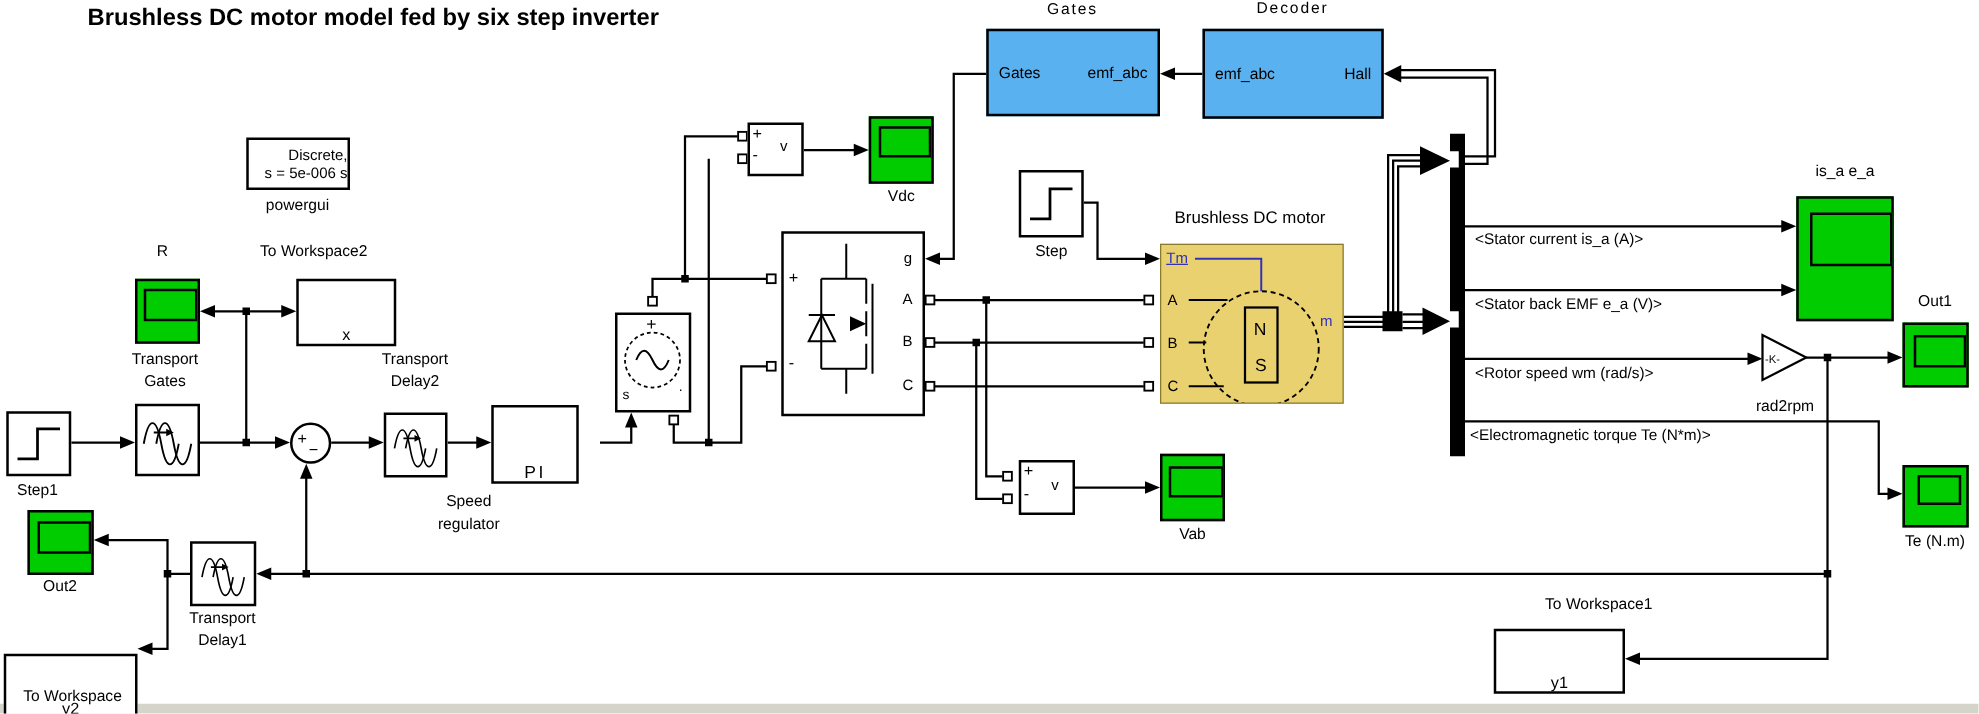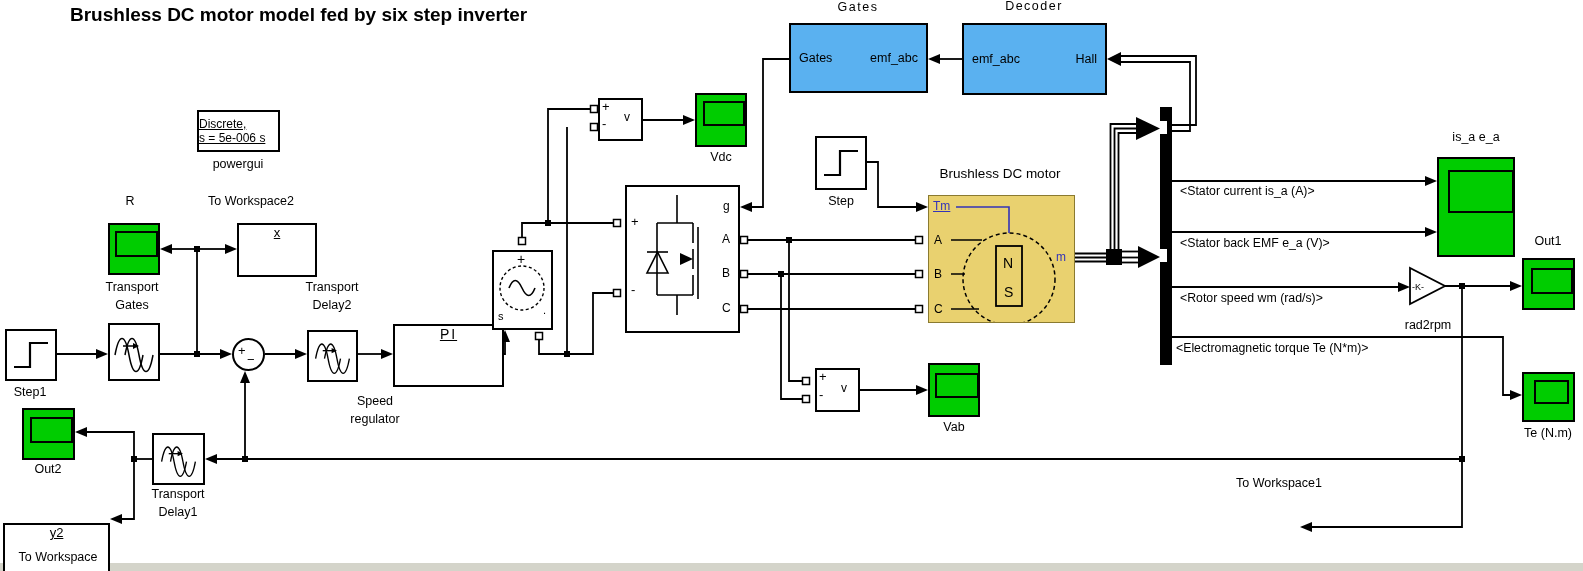--- a/index.html
+++ b/index.html
@@ -8,21 +8,21 @@
   #wires{position:absolute;left:0;top:0;z-index:1;}
   .blk{position:absolute;box-sizing:border-box;border:2px solid #000;background:#fff;z-index:2;}
   .scope{background:#00CC00;}
   .screen{position:absolute;border:2px solid #000;background:#00CC00;}
   .blue{background:#5AB1F0;}
   .tan{background:#E9D16F;border:1px solid #8a7a30;}
   .lbl{position:absolute;font-size:12.5px;line-height:1.1;white-space:nowrap;z-index:3;}
   .lblc{transform:translateX(-50%);text-align:center;}
   .port{position:absolute;font-size:12px;line-height:1;white-space:nowrap;z-index:4;}
   .navy{color:#3333B8;}
-  .center-flex{display:flex;align-items:flex-start;justify-content:center;text-decoration:underline;}
+  .center-flex{display:flex;align-items:flex-end;justify-content:center;}
   .title{position:absolute;font-size:19px;font-weight:bold;white-space:nowrap;z-index:3;}
   .siglbl{position:absolute;font-size:12.3px;white-space:nowrap;z-index:3;}
   .busbar{position:absolute;background:#000;z-index:2;}
   .notch{position:absolute;left:0;width:7px;height:13px;background:#fff;}
   .bottomstrip{position:absolute;left:0;top:563px;width:1583px;height:8px;background:#D4D4CA;z-index:0;}
   svg.icon{position:absolute;left:0;top:0;width:100%;height:100%;}
 </style>
 </head>
 <body>
 
@@ -191,21 +191,21 @@
     <svg class="icon" viewBox="0 0 48 54">
       <path d="M5,30 C9,8 15,8 19,30 C23,52 29,52 33,30" stroke="#000" stroke-width="1.5" fill="none"></path>
       <path d="M15,30 C19,8 25,8 29,30 C33,52 39,52 43,30" stroke="#000" stroke-width="1.5" fill="none"></path>
       <line x1="13" y1="21" x2="25" y2="21" stroke="#000" stroke-width="1.5"></line>
       <polygon points="29,21 23,18 23,24" fill="#000"></polygon>
     </svg>
   </div>
   <div class="lbl lblc" style="left:332px;top:281px;">Transport</div>
   <div class="lbl lblc" style="left:332px;top:299px;">Delay2</div>
 
-  <div class="blk center-flex" style="left:393px;top:324px;width:111px;height:63px;font-size:14px;letter-spacing:2px;">
+  <div class="blk center-flex" style="left:393px;top:324px;width:70px;height:63px;font-size:14px;letter-spacing:2px;">
     <span>PI</span>
   </div>
   <div class="lbl lblc" style="left:375px;top:395px;">Speed</div>
   <div class="lbl lblc" style="left:375px;top:413px;">regulator</div>
 
   <div class="blk" style="left:5px;top:329px;width:52px;height:52px;">
     <svg class="icon" viewBox="0 0 48 48">
       <polyline points="7,36 23,36 23,12 41,12" stroke="#000" stroke-width="2.2" fill="none"></polyline>
     </svg>
   </div>
@@ -345,15 +345,18 @@
   </div>
   <div class="lbl lblc" style="left:1548px;top:235px;">Out1</div>
 
   <div class="lbl lblc" style="left:1428px;top:319px;">rad2rpm</div>
 
   <div class="blk scope" style="left:1522px;top:372px;width:53px;height:50px;">
     <div class="screen" style="left:10px;top:6px;width:31px;height:20px;"></div>
   </div>
   <div class="lbl lblc" style="left:1548px;top:427px;">Te (N.m)</div>
 
+  <div class="blk center-flex" style="left:1195px;top:503px;width:105px;height:52px;font-size:13px;">
+    <span>y1</span>
+  </div>
   <div class="lbl lblc" style="left:1247px;top:477px;margin-left:32px;">To Workspace1</div>
 
 </div>
 
 </body></html>

